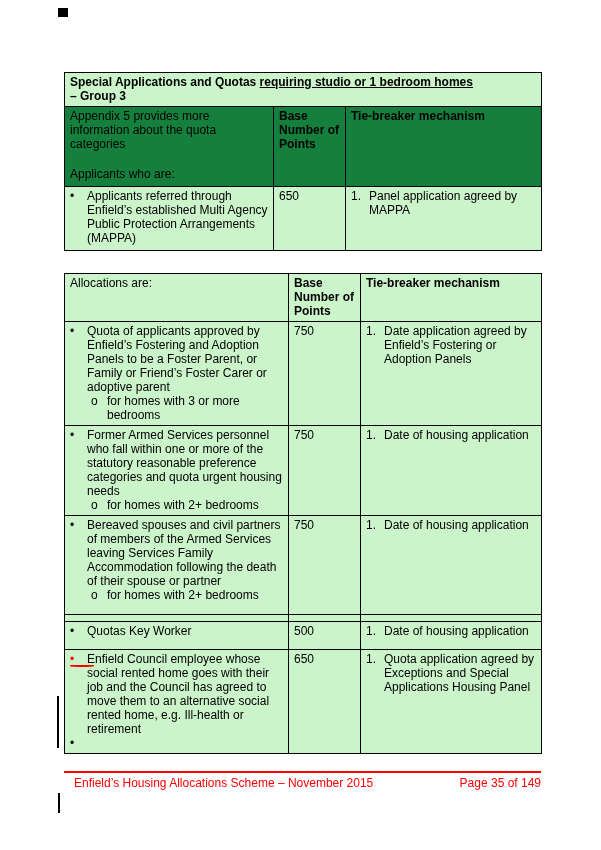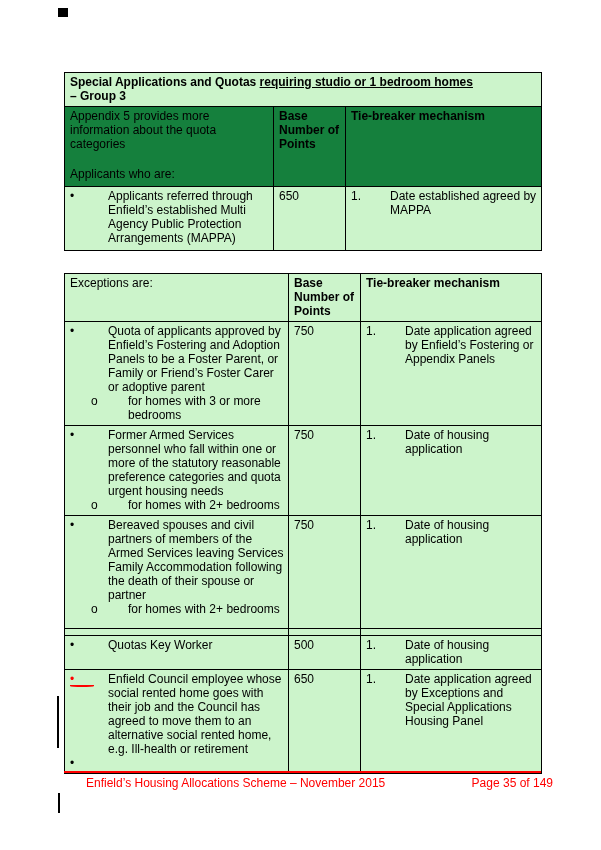--- a/index.html
+++ b/index.html
@@ -27,35 +27,35 @@
   .title-cell { font-weight:bold; }
 
   .t1 tr.header-row td { height:80px; background:#15803d; }
   .gap-above { margin-top:16px; }
   .t1 tr.data-row td { height:64px; }
 
   .bullet-row { display:flex; position:relative; }
   .bullet-row .marker { flex:0 0 17px; }
   .sub-row { display:flex; margin-left:21px; }
   .sub-row .marker { flex:0 0 16px; }
-  .btext { flex:1;margin-left:21px; }
+  .btext { flex:1; }
 
   .tb-row { display:flex; }
   .tb-row .num { flex:0 0 18px; }
 
   tr.spacer-row td { height:7px; padding:0; }
   tr.pb td { padding-bottom:12px; }
   tr.kw-row td { height:28px; }
 
   .red { color:var(--red,#ff0000); }
   .tracked-underline { position:absolute; left:0; top:13px; width:24px; height:2px;
     background:var(--red,#ff0000); border-radius:0 0 60% 60%; }
 
   .footer-rule { position:absolute; left:64px; top:771px; width:477px; border-top:2px solid var(--red,#ff0000); }
-  .footer { position:absolute; left:76px; top:776px; width:477px; display:flex;
+  .footer { position:absolute; left:64px; top:776px; width:477px; display:flex;
     justify-content:space-between; color:var(--red,#ff0000); font-size:12px; }
   .footer .left { padding-left:10px; }
 </style>
 </head>
 <body>
 
 <div class="page">
 
   <div class="mark-top-left"></div>
   <div class="change-bar"></div>
@@ -88,56 +88,56 @@
           <td>
             <div class="bullet-row">
               <span class="marker">•</span>
               <span class="btext">Applicants referred through Enfield’s established Multi Agency Public Protection Arrangements (MAPPA)</span>
             </div>
           </td>
           <td>650</td>
           <td>
             <div class="tb-row">
               <span class="num">1.</span>
-              <span class="btext">Date established agreed by MAPPA</span>
+              <span class="btext">Panel application agreed by MAPPA</span>
             </div>
           </td>
         </tr>
       </tbody>
     </table>
 
     <table class="t2">
       <colgroup>
           <col style="width:224px">
           <col style="width:72px">
           <col style="width:181px">
         </colgroup>
       <tbody>
         <tr class="green">
-          <td>Exceptions are:</td>
+          <td>Allocations are:</td>
           <td class="bold">Base Number of Points</td>
           <td class="bold">Tie-breaker mechanism</td>
         </tr>
 
         <tr class="green">
           <td>
             <div class="bullet-row">
               <span class="marker">•</span>
               <span class="btext">Quota of applicants approved by Enfield’s Fostering and Adoption Panels to be a Foster Parent, or Family or Friend’s Foster Carer or adoptive parent</span>
             </div>
             <div class="sub-row">
               <span class="marker">o</span>
               <span class="btext">for homes with 3 or more bedrooms</span>
             </div>
           </td>
           <td>750</td>
           <td>
             <div class="tb-row">
               <span class="num">1.</span>
-              <span class="btext">Date application agreed by Enfield’s Fostering or Appendix Panels</span>
+              <span class="btext">Date application agreed by Enfield’s Fostering or Adoption Panels</span>
             </div>
           </td>
         </tr>
 
         <tr class="green">
           <td>
             <div class="bullet-row">
               <span class="marker">•</span>
               <span class="btext">Former Armed Services personnel who fall within one or more of the statutory reasonable preference categories and quota urgent housing needs</span>
             </div>
@@ -206,21 +206,21 @@
             </div>
             <div class="bullet-row">
               <span class="marker">•</span>
               <span class="btext"></span>
             </div>
           </td>
           <td>650</td>
           <td>
             <div class="tb-row">
               <span class="num">1.</span>
-              <span class="btext">Date application agreed by Exceptions and Special Applications Housing Panel</span>
+              <span class="btext">Quota application agreed by Exceptions and Special Applications Housing Panel</span>
             </div>
           </td>
         </tr>
 
       </tbody>
     </table>
   </div>
 
   <div class="footer-rule"></div>
   <div class="footer">

